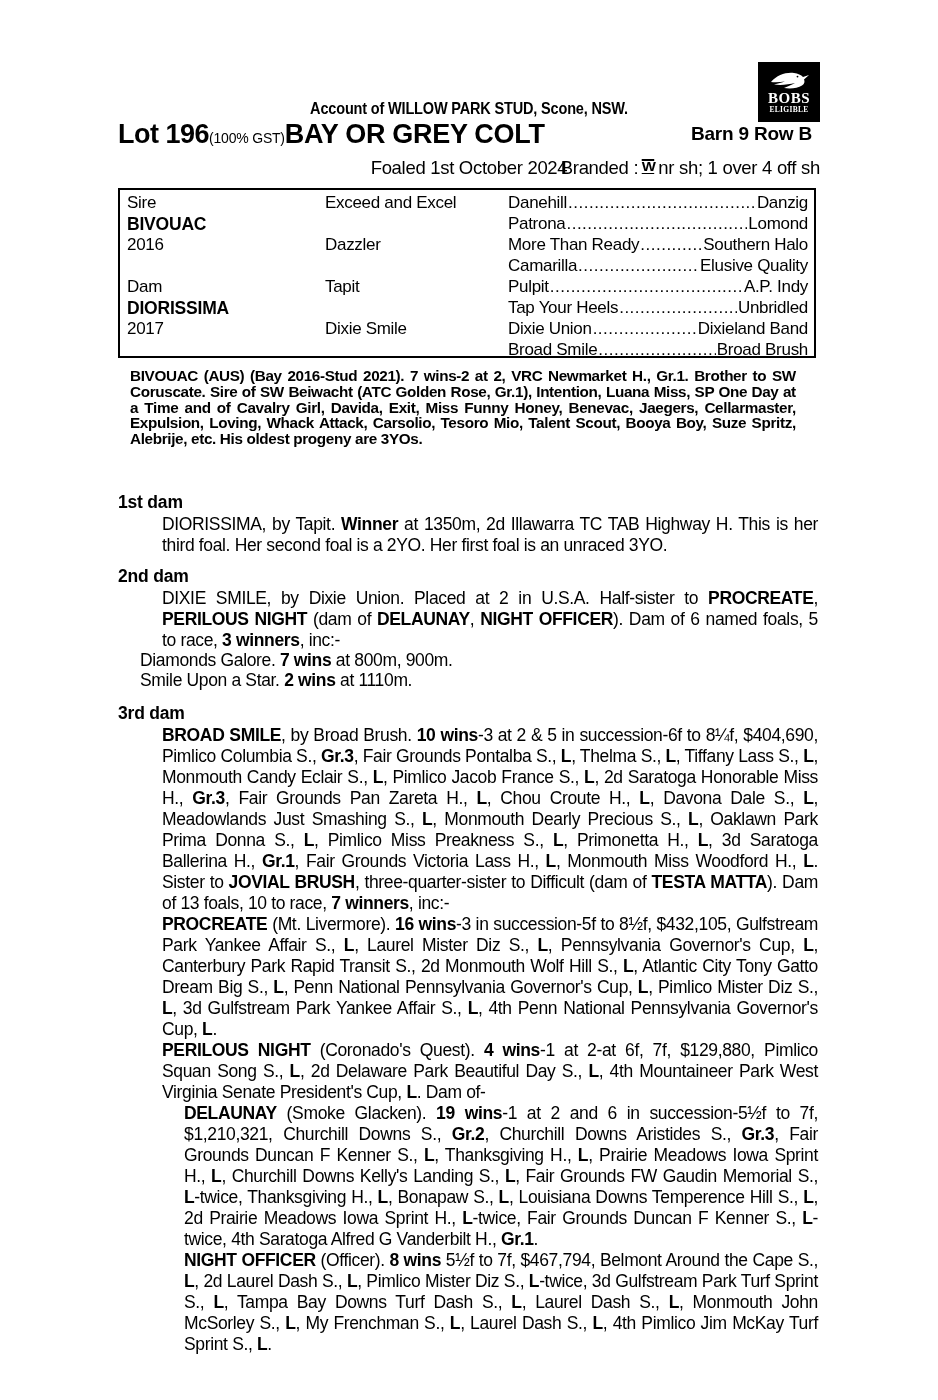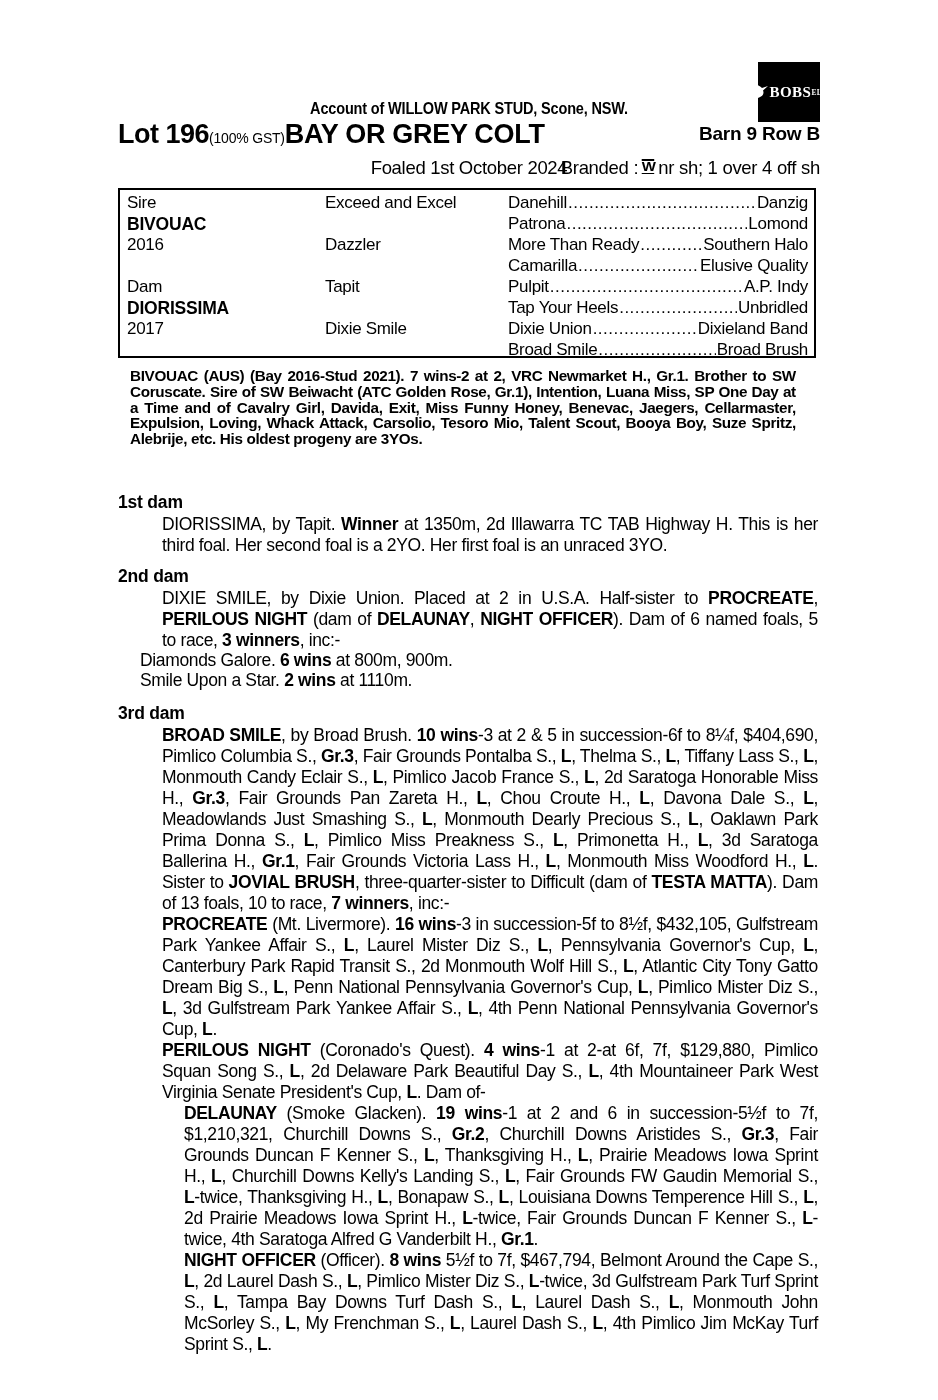--- a/index.html
+++ b/index.html
@@ -25,21 +25,21 @@
 
   
   .bobs-logo {
     position: absolute;
     top: 62px;
     right: 118px;
     width: 62px;
     height: 60px;
     background: #000000;
     display: flex;
-    flex-direction: row;
+    flex-direction: column;
     align-items: center;
     justify-content: center;
     overflow: hidden;
   }
   .bobs-logo svg { display: block; }
   .bobs-word {
     color: #ffffff;
     font-family: "Liberation Serif", serif;
     font-weight: bold;
     font-size: 15px;
@@ -89,21 +89,21 @@
     vertical-align: baseline;
   }
   .colt-type {
     font-weight: bold;
     font-size: 27px;
     letter-spacing: -0.3px;
     vertical-align: baseline;
   }
   .barn {
     position: absolute;
-    right: 0;
+    right: 8px;
     top: 4px;
     font-weight: bold;
     font-size: 19px;
     letter-spacing: -0.2px;
   }
   .foaled-row {
     position: absolute;
     top: 157px;
     left: 118px;
     width: 702px;
@@ -354,21 +354,21 @@
 
   <div class="section" style="top:492px;">
     <div class="dam-head">1st dam</div>
     <p class="para">DIORISSIMA, by Tapit. <b>Winner</b> at 1350m, 2d Illawarra TC TAB Highway H. This is her third foal. Her second foal is a 2YO. Her first foal is an unraced 3YO.</p>
   </div>
 
   <div class="section" style="top:566px;">
     <div class="dam-head">2nd dam</div>
     <p class="para">DIXIE SMILE, by Dixie Union. Placed at 2 in U.S.A. Half-sister to <b>PROCREATE</b>, <b>PERILOUS NIGHT</b> (dam of <b>DELAUNAY</b>, <b>NIGHT OFFICER</b>). Dam of 6 named foals, 5 to race, <b>3 winners</b>, inc:-</p>
     <div id="second-dam-progeny">
-        <p class="sub-line">Diamonds Galore. <b>6 wins</b> at 800m, 900m.</p>
+        <p class="sub-line">Diamonds Galore. <b>7 wins</b> at 800m, 900m.</p>
         <p class="sub-line">Smile Upon a Star. <b>2 wins</b> at 1110m.</p>
       </div>
   </div>
 
   <div class="section" style="top:703px;">
     <div class="dam-head">3rd dam</div>
     <p class="para"><b>BROAD SMILE</b>, by Broad Brush. <b>10 wins</b>-3 at 2 &amp; 5 in succession-6f to 8¼f, $404,690, Pimlico Columbia S., <b>Gr.3</b>, Fair Grounds Pontalba S., <b>L</b>, Thelma S., <b>L</b>, Tiffany Lass S., <b>L</b>, Monmouth Candy Eclair S., <b>L</b>, Pimlico Jacob France S., <b>L</b>, 2d Saratoga Honorable Miss H., <b>Gr.3</b>, Fair Grounds Pan Zareta H., <b>L</b>, Chou Croute H., <b>L</b>, Davona Dale S., <b>L</b>, Meadowlands Just Smashing S., <b>L</b>, Monmouth Dearly Precious S., <b>L</b>, Oaklawn Park Prima Donna S., <b>L</b>, Pimlico Miss Preakness S., <b>L</b>, Primonetta H., <b>L</b>, 3d Saratoga Ballerina H., <b>Gr.1</b>, Fair Grounds Victoria Lass H., <b>L</b>, Monmouth Miss Woodford H., <b>L</b>. Sister to <b>JOVIAL BRUSH</b>, three-quarter-sister to Difficult (dam of <b>TESTA MATTA</b>). Dam of 13 foals, 10 to race, <b>7 winners</b>, inc:-</p>
     <p class="para"><b>PROCREATE</b> (Mt. Livermore). <b>16 wins</b>-3 in succession-5f to 8½f, $432,105, Gulfstream Park Yankee Affair S., <b>L</b>, Laurel Mister Diz S., <b>L</b>, Pennsylvania Governor's Cup, <b>L</b>, Canterbury Park Rapid Transit S., 2d Monmouth Wolf Hill S., <b>L</b>, Atlantic City Tony Gatto Dream Big S., <b>L</b>, Penn National Pennsylvania Governor's Cup, <b>L</b>, Pimlico Mister Diz S., <b>L</b>, 3d Gulfstream Park Yankee Affair S., <b>L</b>, 4th Penn National Pennsylvania Governor's Cup, <b>L</b>.</p>
     <p class="para"><b>PERILOUS NIGHT</b> (Coronado's Quest). <b>4 wins</b>-1 at 2-at 6f, 7f, $129,880, Pimlico Squan Song S., <b>L</b>, 2d Delaware Park Beautiful Day S., <b>L</b>, 4th Mountaineer Park West Virginia Senate President's Cup, <b>L</b>. Dam of-</p>
     <p class="para deep"><b>DELAUNAY</b> (Smoke Glacken). <b>19 wins</b>-1 at 2 and 6 in succession-5½f to 7f, $1,210,321, Churchill Downs S., <b>Gr.2</b>, Churchill Downs Aristides S., <b>Gr.3</b>, Fair Grounds Duncan F Kenner S., <b>L</b>, Thanksgiving H., <b>L</b>, Prairie Meadows Iowa Sprint H., <b>L</b>, Churchill Downs Kelly's Landing S., <b>L</b>, Fair Grounds FW Gaudin Memorial S., <b>L</b>-twice, Thanksgiving H., <b>L</b>, Bonapaw S., <b>L</b>, Louisiana Downs Temperence Hill S., <b>L</b>, 2d Prairie Meadows Iowa Sprint H., <b>L</b>-twice, Fair Grounds Duncan F Kenner S., <b>L</b>-twice, 4th Saratoga Alfred G Vanderbilt H., <b>Gr.1</b>.</p>

